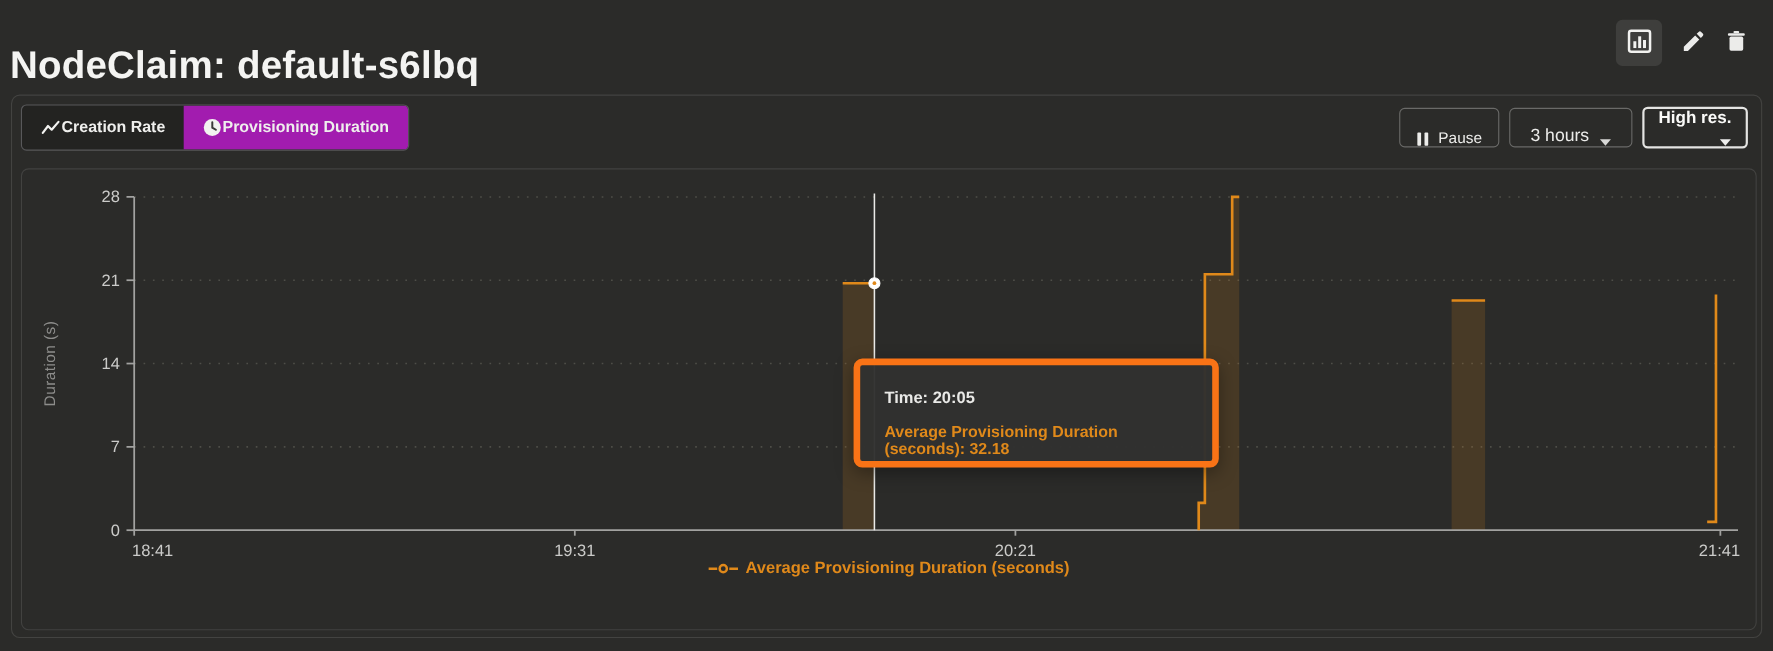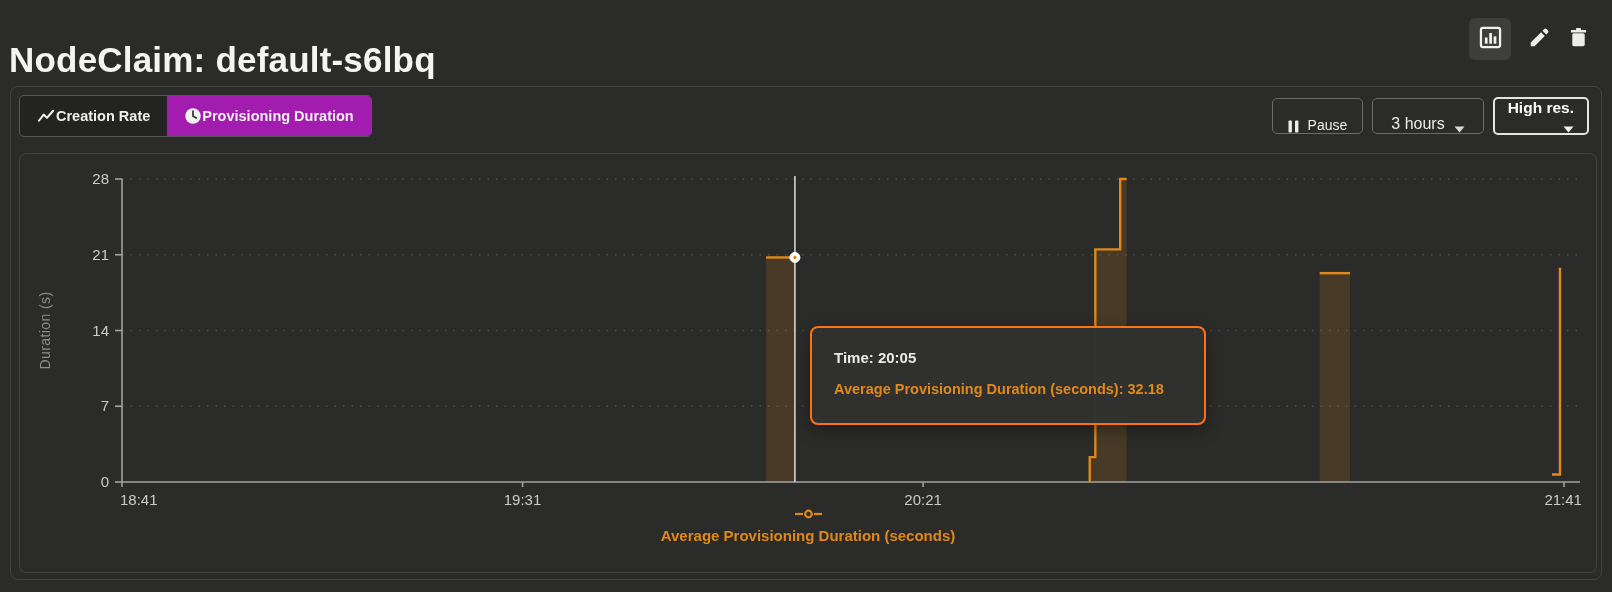--- a/index.html
+++ b/index.html
@@ -18,27 +18,27 @@
   .toolbar-right{position:absolute;right:12px;top:8px;display:flex;align-items:center;gap:9px;height:42px;}
   .tbtn{display:flex;align-items:flex-end;gap:9px;background:transparent;color:#ececea;border:1px solid #6a6a68;border-radius:5px;height:36px;padding:0 15px;font-size:14px;cursor:pointer;font-family:inherit;}
   .tbtn.range{font-size:16px;padding:0 18px;}
   .tbtn.resolution{border:2px solid #e4e4e2;height:38px;font-size:15.5px;font-weight:600;color:#fafaf8;padding:0 13px;flex-direction:column;}
 
   .chart-box{position:absolute;left:8px;top:66px;width:1576px;height:418px;border:1px solid #424240;border-radius:7px;}
   #chart-svg{position:absolute;left:0;top:0;}
   .tick-label{font-size:15px;fill:#cbcbc9;}
   .axis-title{font-size:14px;fill:#8d8d8b;letter-spacing:.4px;}
 
-  .tooltip{position:absolute;left:790px;top:172px;width:396px;height:99px;background:rgba(49,49,47,.97);
-    border:2px solid #f97316;border-radius:8px;box-shadow:0 5px 16px rgba(0,0,0,.35);padding:21px 22px;box-sizing:border-box;}
+  .tooltip{position:absolute;left:756px;top:172px;width:332px;height:99px;background:rgba(49,49,47,.97);
+    border:6px solid #f97316;border-radius:8px;box-shadow:0 5px 16px rgba(0,0,0,.35);padding:21px 22px;box-sizing:border-box;}
   .tooltip .t-line1{font-size:15px;font-weight:600;color:#e9e9e7;}
   .tooltip .t-line2{margin-top:15px;font-size:14.5px;font-weight:600;color:#e0891a;}
 
   .legend{position:absolute;left:0;top:354px;width:100%;display:flex;justify-content:center;}
-  .legend-item{display:flex;align-items:center;gap:7px;color:#e0891a;font-size:15px;font-weight:600;cursor:pointer;flex-direction:column;}
+  .legend-item{display:flex;align-items:center;gap:7px;color:#e0891a;font-size:15px;font-weight:600;cursor:pointer;}
 </style>
 </head>
 <body>
 
 <div class="header">
   <div class="page-title">NodeClaim: default-s6lbq</div>
   <div class="header-actions">
     <button class="icon-btn boxed">
       <span>
         <svg width="27" height="27" viewBox="0 0 24 24" fill="none">

